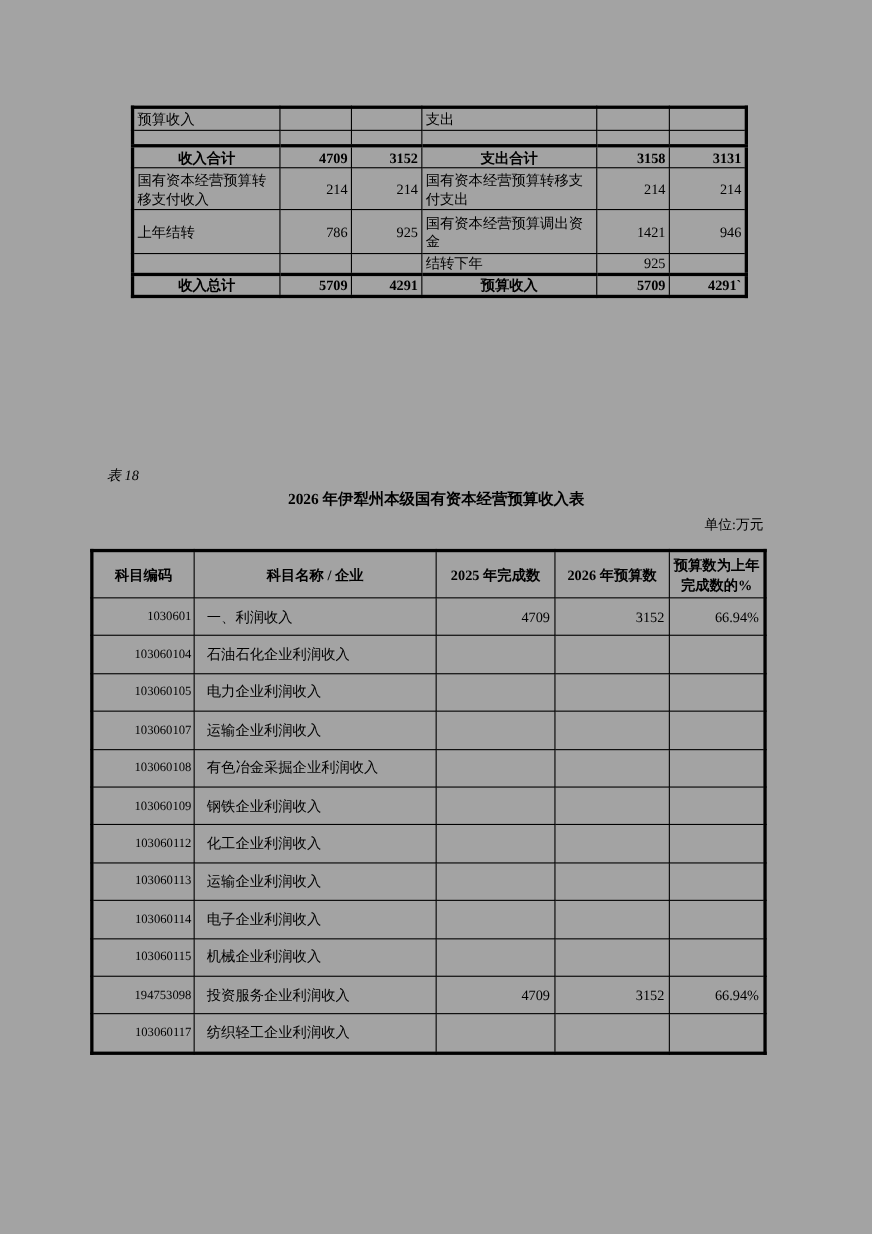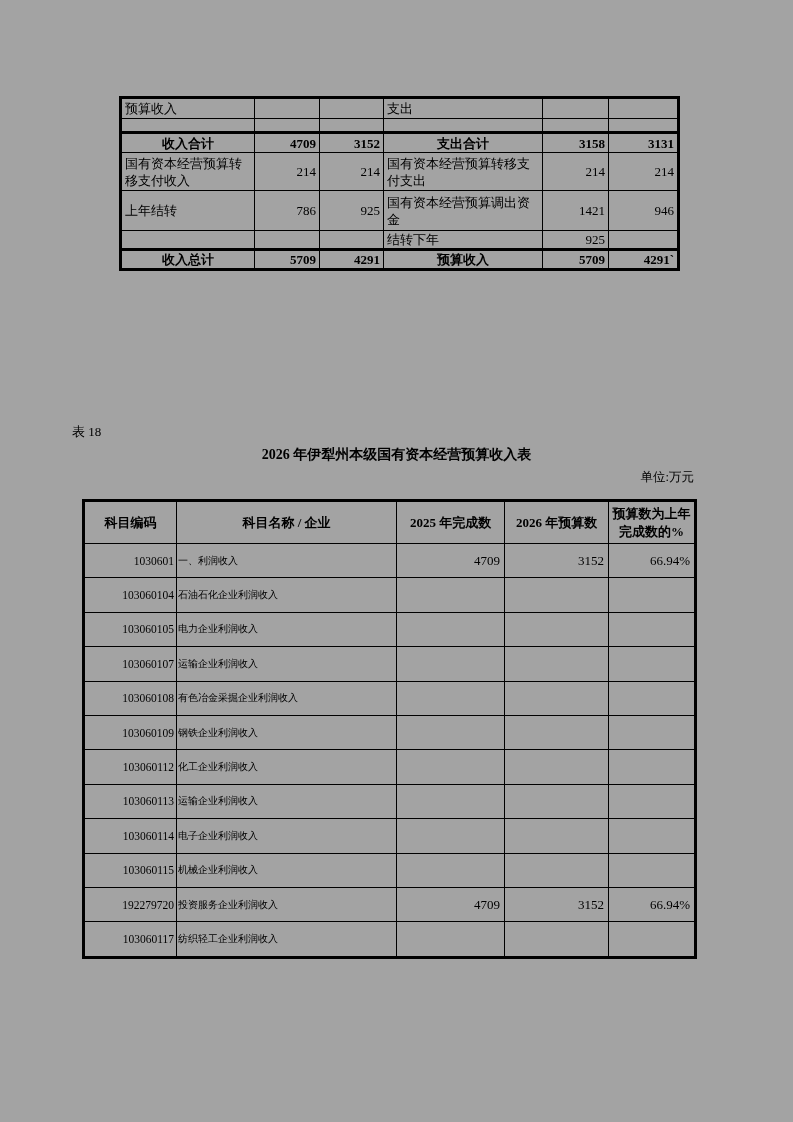--- a/index.html
+++ b/index.html
@@ -30,22 +30,22 @@
   }
   .summary-table td.name-cell { text-align: left; padding: 0 2px 0 3px; word-break: break-all; }
   .summary-table td.num-cell  { text-align: right; padding: 0 3px 0 1px; }
   .summary-table tr.kind-total td,
   .summary-table tr.kind-grand td { border-top: 3px solid #000; font-weight: bold; }
   .summary-table tr.kind-total td.name-cell,
   .summary-table tr.kind-grand td.name-cell { text-align: center; padding: 0; }
 
   
   .table-label {
-    position: absolute; left: 72px; top: 424px;
-    font-size: 13px; line-height: 16px;
+    position: absolute; left: 97px; top: 424px;
+    font-size: 13px; line-height: 16px; font-style: italic;
   }
   .doc-title {
     position: absolute; left: 0; top: 446px; width: 793px;
     text-align: center;
     font-size: 14px; font-weight: bold; line-height: 18px;
   }
   .unit-label {
     position: absolute; top: 469px; right: 99px;
     font-size: 12.5px; line-height: 17px;
   }
@@ -64,21 +64,21 @@
   }
   .income-table th {
     font-size: 13px; font-weight: bold;
     text-align: center;
     height: 41px; line-height: 18px;
     padding: 0 2px;
     word-break: break-all;
   }
   .income-table td { height: 33.4px; }
   .income-table td.code-cell { text-align: right; font-size: 11.5px; padding: 0 2px 0 1px; }
-  .income-table td.title-cell { text-align: left; font-size: 10px; padding: 0 2px 0 1px; word-break: break-all; }
+  .income-table td.title-cell { text-align: left; font-size: 13px; padding: 0 2px 0 11px; word-break: break-all; }
   .income-table td.value-cell { text-align: right; font-size: 13px; padding: 0 4px 0 1px; }
 </style>
 </head>
 <body>
 
 <div class="page">
 
   <table class="summary-table">
     <colgroup>
       <col style="width:134px">
@@ -236,21 +236,21 @@
           <td class="value-cell"></td>
         </tr>
         <tr>
           <td class="code-cell">103060115</td>
           <td class="title-cell">机械企业利润收入</td>
           <td class="value-cell"></td>
           <td class="value-cell"></td>
           <td class="value-cell"></td>
         </tr>
         <tr>
-          <td class="code-cell">192279720</td>
+          <td class="code-cell">194753098</td>
           <td class="title-cell">投资服务企业利润收入</td>
           <td class="value-cell">4709</td>
           <td class="value-cell">3152</td>
           <td class="value-cell">66.94%</td>
         </tr>
         <tr>
           <td class="code-cell">103060117</td>
           <td class="title-cell">纺织轻工企业利润收入</td>
           <td class="value-cell"></td>
           <td class="value-cell"></td>

